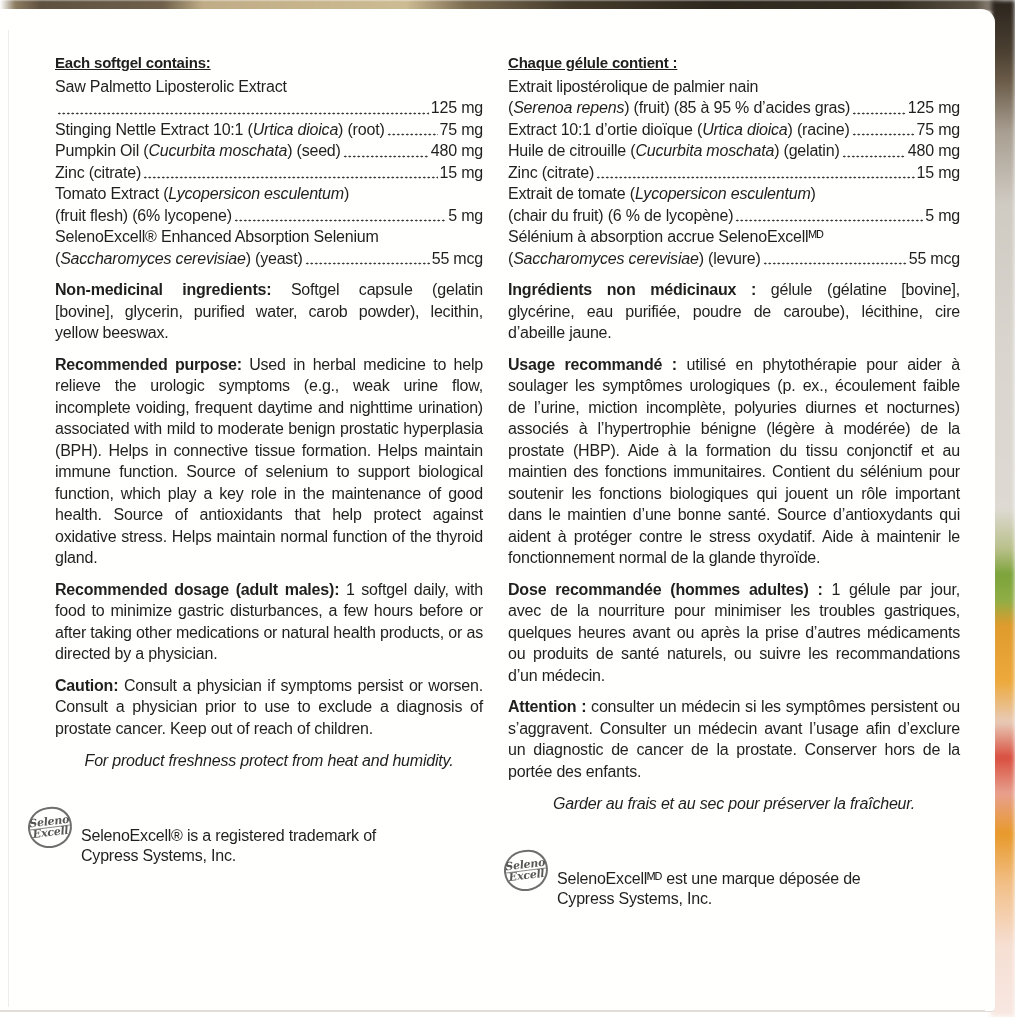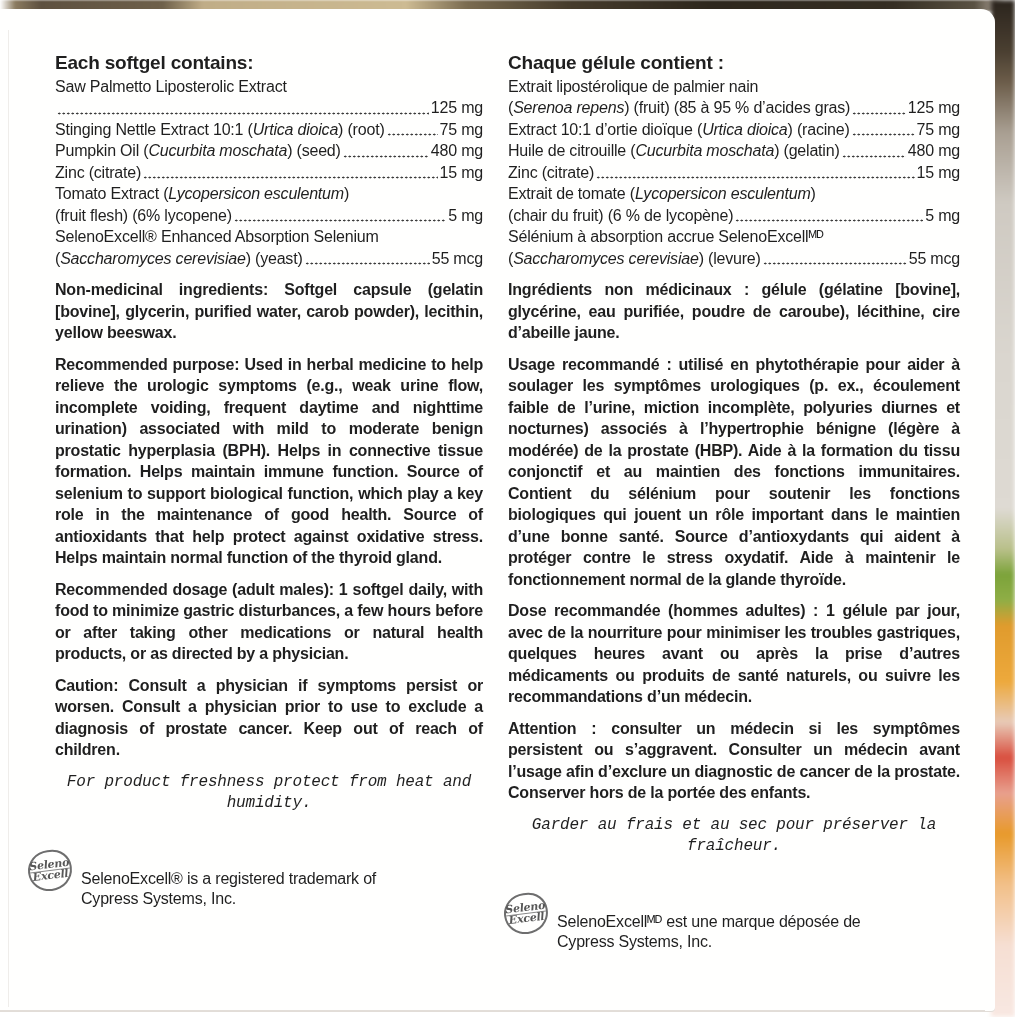--- a/index.html
+++ b/index.html
@@ -39,35 +39,35 @@
   }
   .bottom-line {
     position:absolute; bottom:6px; left:0; width:985px; height:1px;
     background:#e3ded9;
   }
   
   .col { position:absolute; top:52px; font-size:16px; line-height:21.5px;
          letter-spacing:-0.2px; }
   .col-en { left:55px;  width:428px; }
   .col-fr { left:508px; width:452px; }
-  .col-heading { font-weight:bold; font-size:19px; margin:0 0 2px 0; }
+  .col-heading { font-weight:bold; font-size:15px; margin:0 0 2px 0;text-decoration:underline; }
   .it { font-style:italic; }
   .ing-line { display:flex; align-items:flex-end; }
   .ing-text { white-space:pre-wrap; }
   .leader {
     flex:1 1 auto; min-width:8px; height:5px; align-self:flex-end;
     margin:0 2px 3px 2px;
     background-image:radial-gradient(circle,#3c3c3c 0.9px,rgba(0,0,0,0) 1.1px);
     background-size:4.5px 5px; background-repeat:repeat-x;
     background-position:0 100%;
   }
   .amount { white-space:nowrap; }
-  .para { margin:10px 0 0 0; text-align:justify;font-weight:bold; }
+  .para { margin:10px 0 0 0; text-align:justify; }
   .para b { letter-spacing:-0.2px; }
-  .note { font-style:italic; text-align:center; margin-top:11px;font-family:Liberation Mono, monospace; }
+  .note { font-style:italic; text-align:center; margin-top:11px; }
   .tm-row { display:flex; gap:9px; margin-top:7px; align-items:center; }
   .tm-row.en { margin-left:-27px; }
   .tm-row.fr { margin-left:-4px; }
   .stamp {
     flex:0 0 auto; width:44px; height:41px; box-sizing:border-box;
     border:2px solid #6e6e6e; border-radius:50% 46% 52% 50%;
     display:flex; flex-direction:column; align-items:center; justify-content:center;
     transform:rotate(-7deg); color:#565656;
     font-family:"DejaVu Serif","Liberation Serif",serif;
     font-size:11px; line-height:10.5px; font-weight:bold; font-style:italic;

